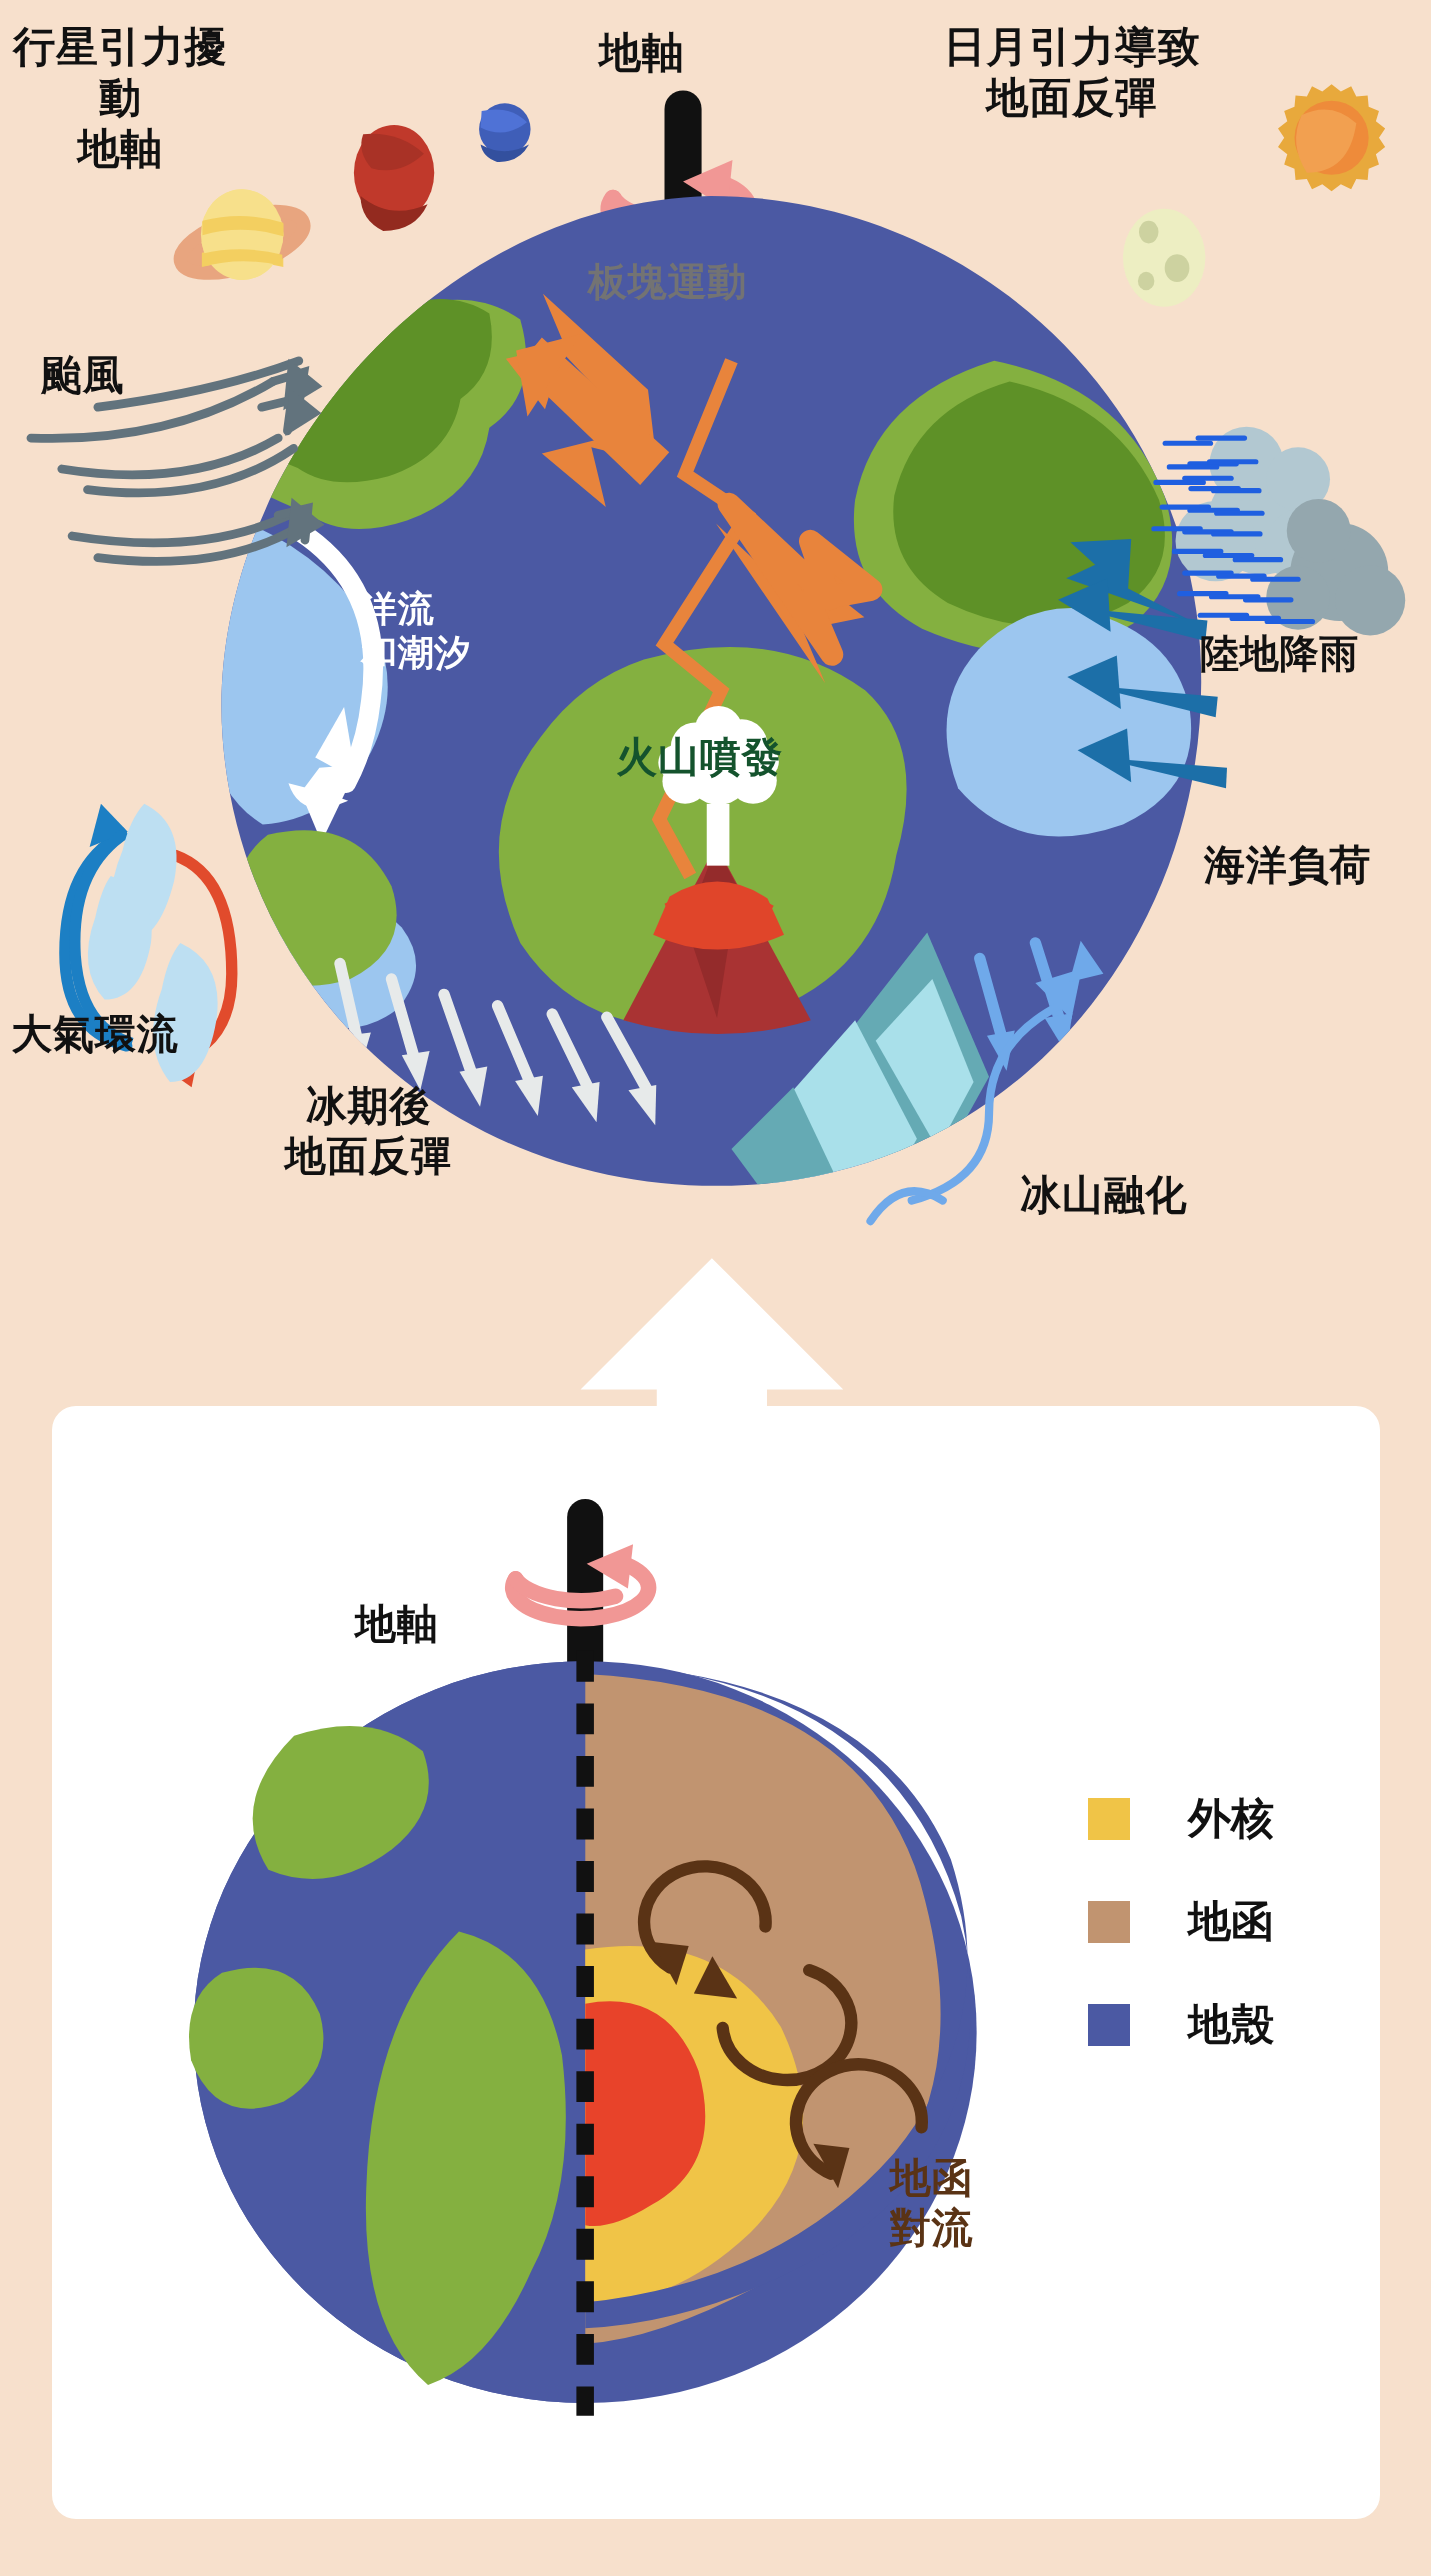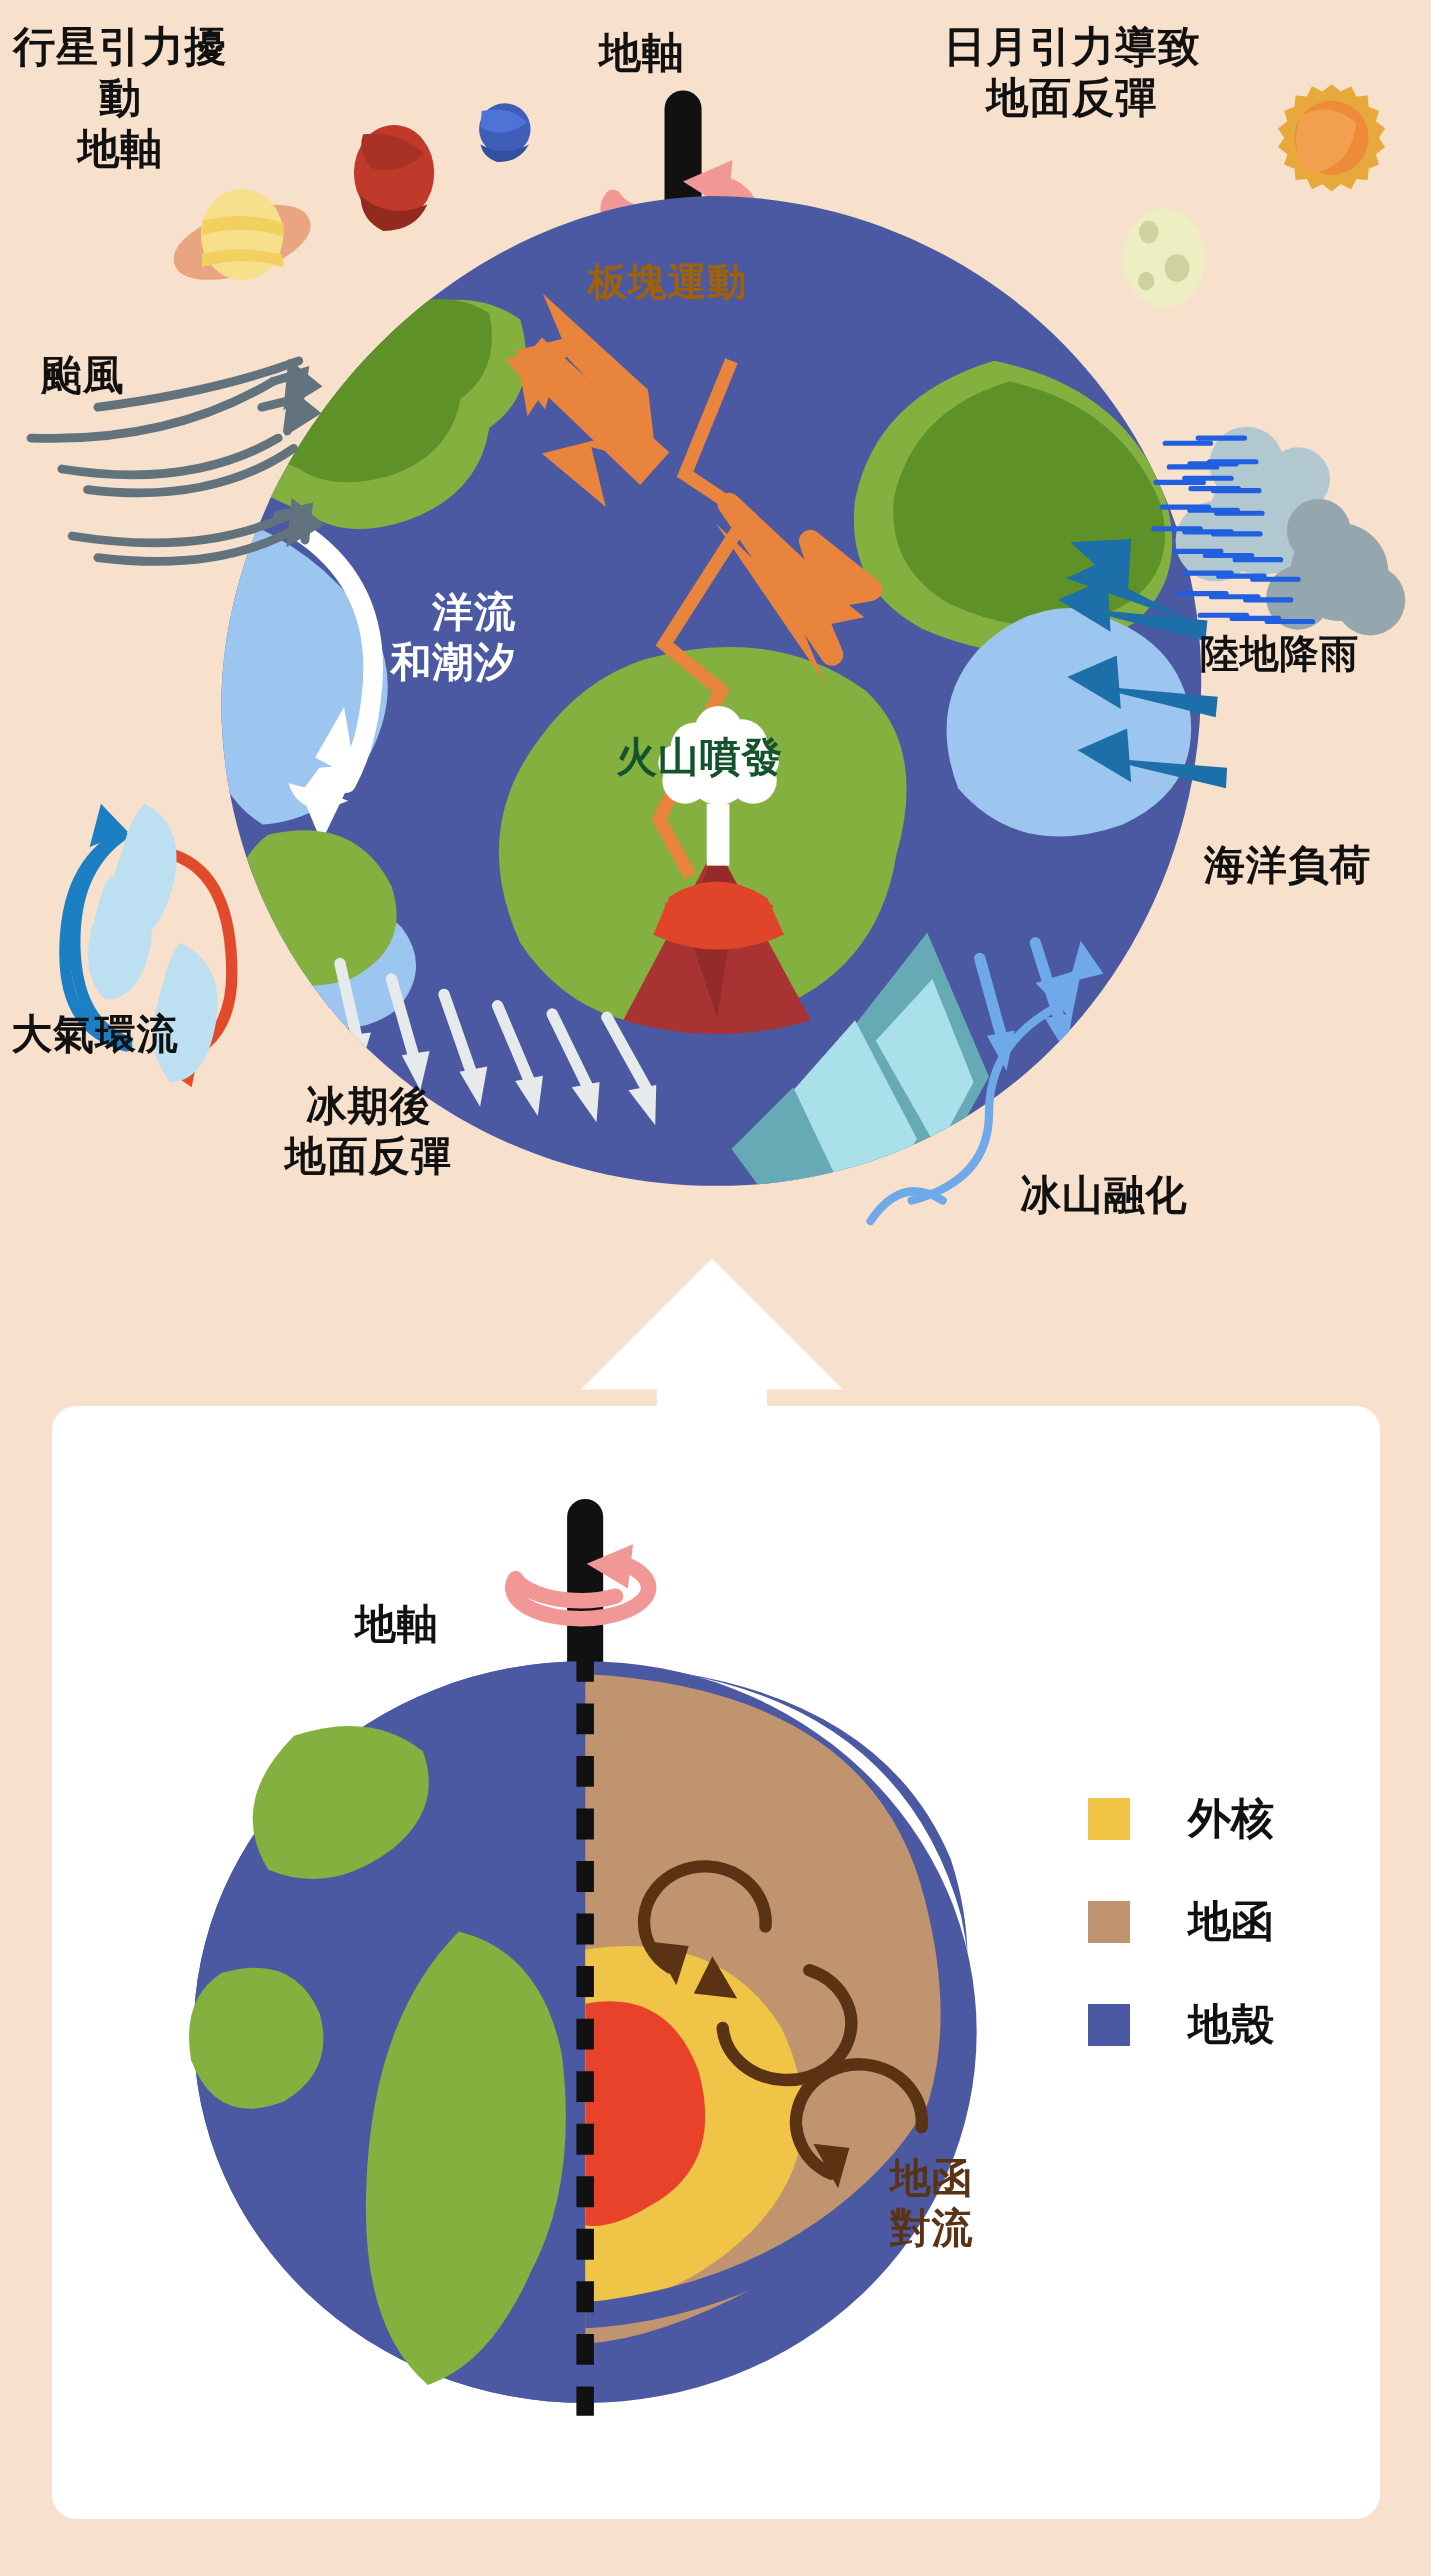--- a/index.html
+++ b/index.html
@@ -18,21 +18,21 @@
   }
   .lbl {
     position: absolute;
     font-weight: 700;
     line-height: 1.22;
     white-space: pre-line;
     letter-spacing: 0.02em;
   }
   .lbl-dark  { color: #111111; }
   .lbl-white { color: #ffffff; }
-  .lbl-orange{ color: #a16207; }
+  .lbl-orange{ color: #737373; }
   .lbl-red   { color: #14532d; }
   .lbl-brown { color: #5a3315; }
 
   
   #upper { position: absolute; left: 0; top: 0; width: 1431px; height: 1381px; }
   
   #card {
     position: absolute; left: 52px; top: 1406px;
     width: 1328px; height: 1113px;
     background: #ffffff;
@@ -345,21 +345,21 @@
 
     <div class="lbl lbl-dark" style="left:599px; top:27px; font-size:42px;">地軸</div>
 
     <div class="lbl lbl-dark" style="left:907px; top:20.6px; font-size:42px; text-align:center; width:330px;">日月引力導致
 地面反彈</div>
 
     <div class="lbl lbl-orange" style="left:588px; top:258px; font-size:39px;">板塊運動</div>
 
     <div class="lbl lbl-dark" style="left:41px; top:350px; font-size:41px;">颱風</div>
 
-    <div class="lbl lbl-white" style="left:361px; top:587px; font-size:41px; text-align:right; width:155px;">洋流
+    <div class="lbl lbl-white" style="left:361px; top:587px; font-size:36px; text-align:left; width:155px;">洋流
 和潮汐</div>
 
     <div class="lbl lbl-dark" style="left:1200px; top:630px; font-size:39px;">陸地降雨</div>
 
     <div class="lbl lbl-red" style="left:616px; top:732px; font-size:41px;">火山噴發</div>
 
     <div class="lbl lbl-dark" style="left:1204px; top:840px; font-size:41px;">海洋負荷</div>
 
     <div class="lbl lbl-dark" style="left:11.3px; top:1009px; font-size:41px;text-align:right;">大氣環流</div>
 

